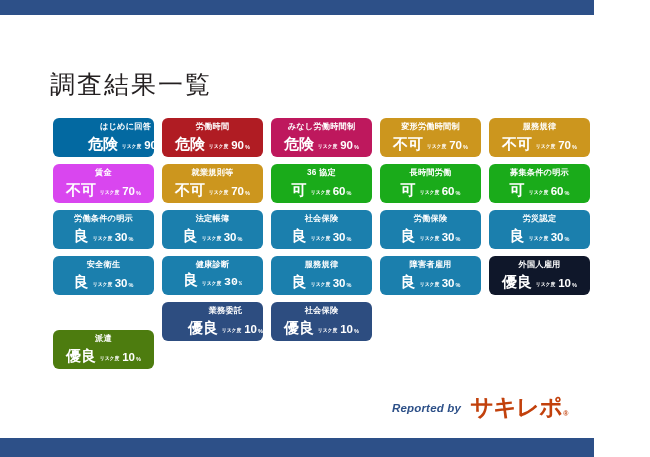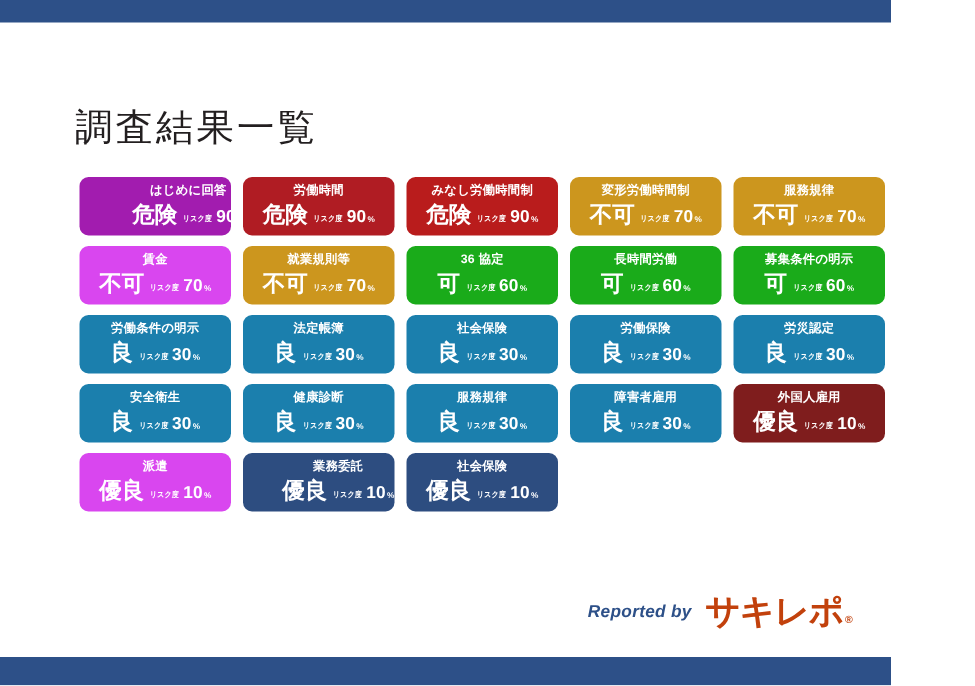--- a/index.html
+++ b/index.html
@@ -130,39 +130,39 @@
 </head>
 <body>
 
 <div id="slide" style="background: rgb(255, 255, 255);">
 
   <div class="bar bar-top" style="background: rgb(45, 80, 136);"></div>
 
   <div id="title">調査結果一覧</div>
 
   <div id="grid">
-      <div class="card" style="background: #a21caf; padding-left: 44px;">
+      <div class="card" style="background: #0369a1; padding-left: 44px;">
         <div class="card-title">はじめに回答</div>
         <div class="card-metric">
           <span class="rating">危険</span>
           <span class="risk-label">リスク度</span>
           <span class="risk-value">90</span>
           <span class="risk-unit">%</span>
         </div>
       </div>
       <div class="card" style="background: rgb(176, 28, 35);">
         <div class="card-title">労働時間</div>
         <div class="card-metric">
           <span class="rating">危険</span>
           <span class="risk-label">リスク度</span>
           <span class="risk-value">90</span>
           <span class="risk-unit">%</span>
         </div>
       </div>
-      <div class="card" style="background: #b91c1c;">
+      <div class="card" style="background: #be185d;">
         <div class="card-title">みなし労働時間制</div>
         <div class="card-metric">
           <span class="rating">危険</span>
           <span class="risk-label">リスク度</span>
           <span class="risk-value">90</span>
           <span class="risk-unit">%</span>
         </div>
       </div>
       <div class="card" style="background: rgb(204, 150, 30);">
         <div class="card-title">変形労働時間制</div>
@@ -274,21 +274,21 @@
       </div>
       <div class="card" style="background: rgb(27, 127, 173);">
         <div class="card-title">安全衛生</div>
         <div class="card-metric">
           <span class="rating">良</span>
           <span class="risk-label">リスク度</span>
           <span class="risk-value">30</span>
           <span class="risk-unit">%</span>
         </div>
       </div>
-      <div class="card" style="background: rgb(27, 127, 173);">
+      <div class="card" style="background: rgb(27, 127, 173); font-family: Liberation Mono, monospace;">
         <div class="card-title">健康診断</div>
         <div class="card-metric">
           <span class="rating">良</span>
           <span class="risk-label">リスク度</span>
           <span class="risk-value">30</span>
           <span class="risk-unit">%</span>
         </div>
       </div>
       <div class="card" style="background: rgb(27, 127, 173);">
         <div class="card-title">服務規律</div>
@@ -301,30 +301,30 @@
       </div>
       <div class="card" style="background: rgb(27, 127, 173);">
         <div class="card-title">障害者雇用</div>
         <div class="card-metric">
           <span class="rating">良</span>
           <span class="risk-label">リスク度</span>
           <span class="risk-value">30</span>
           <span class="risk-unit">%</span>
         </div>
       </div>
-      <div class="card" style="background: #7f1d1d;">
+      <div class="card" style="background: #0f172a;">
         <div class="card-title">外国人雇用</div>
         <div class="card-metric">
           <span class="rating">優良</span>
           <span class="risk-label">リスク度</span>
           <span class="risk-value">10</span>
           <span class="risk-unit">%</span>
         </div>
       </div>
-      <div class="card" style="background: #d946ef;">
+      <div class="card" style="background: #4d7c0f; margin-top: 28px;">
         <div class="card-title">派遣</div>
         <div class="card-metric">
           <span class="rating">優良</span>
           <span class="risk-label">リスク度</span>
           <span class="risk-value">10</span>
           <span class="risk-unit">%</span>
         </div>
       </div>
       <div class="card" style="background: rgb(45, 77, 128); padding-left: 26px;">
         <div class="card-title">業務委託</div>

